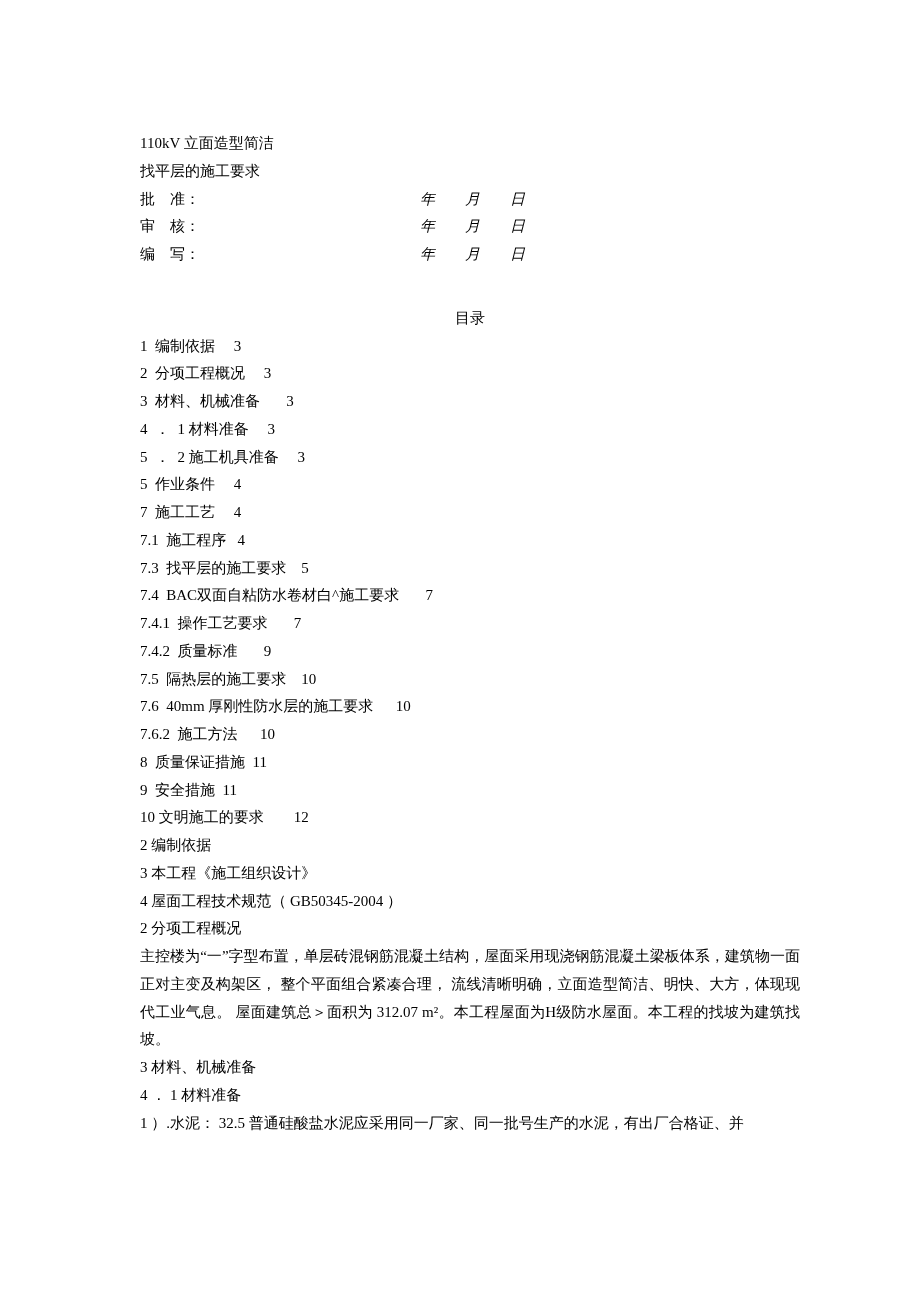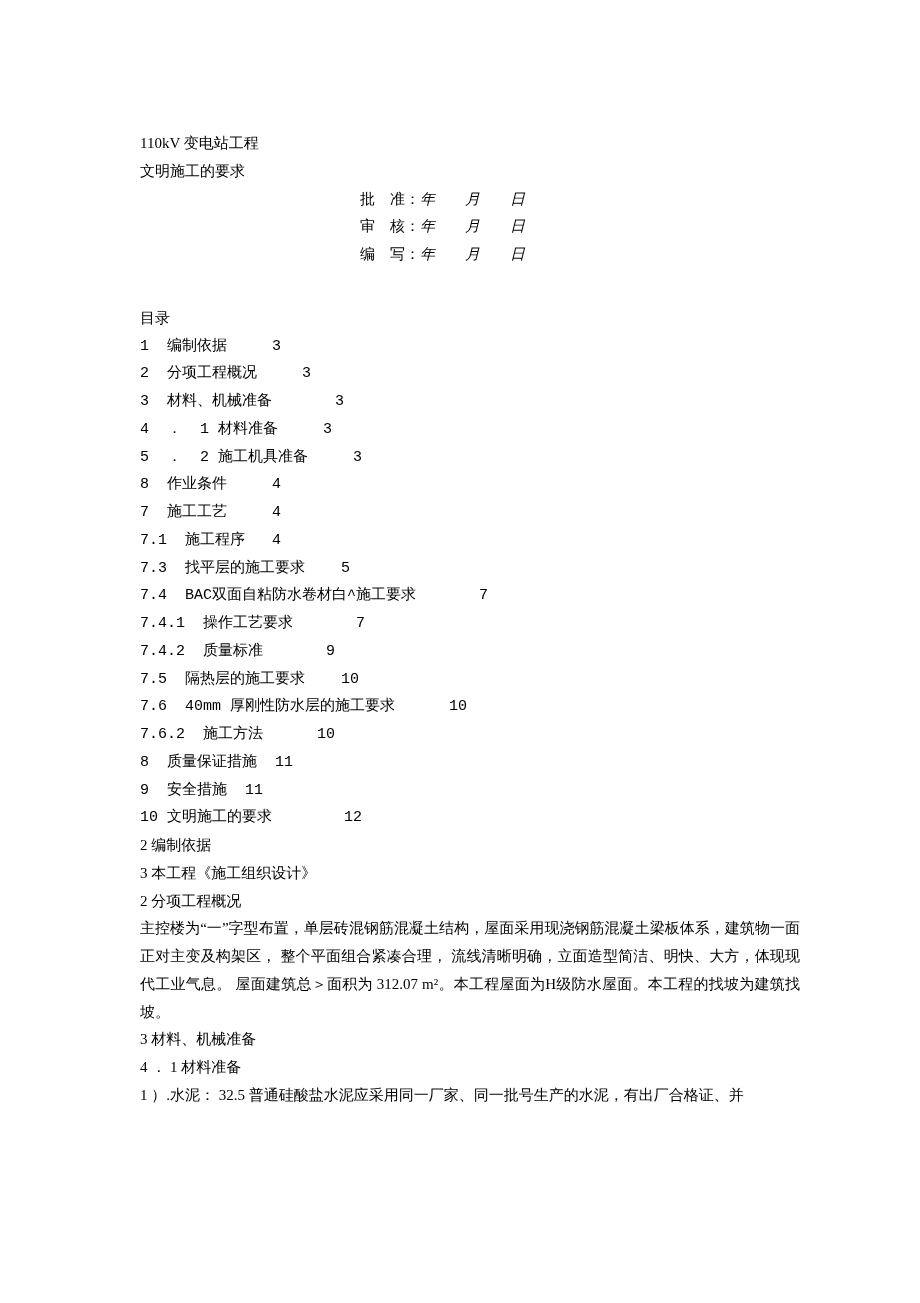--- a/index.html
+++ b/index.html
@@ -19,47 +19,46 @@
   }
   .header-line {
     white-space: pre;
   }
   .approval-row {
     display: flex;
   }
   .approval-label {
     width: 280px;
     white-space: pre;
-    text-align: right;
   }
   .approval-date {
     white-space: pre;
     font-style: italic;
   }
   .toc-heading {
     margin-top: 18px;
+    text-align: center;
   }
   .toc-line {
     white-space: pre;
-    font-family: Liberation Mono, monospace;
   }
   .body-line {
     text-align: justify;
   }
   .spacer {
     height: 18px;
   }
 </style>
 </head>
 <body>
 
 <div class="page">
 
-  <div class="header-line">110kV 变电站工程</div>
-  <div class="header-line">文明施工的要求</div>
+  <div class="header-line">110kV 立面造型简洁</div>
+  <div class="header-line">找平层的施工要求</div>
 
   <div class="approval-row">
     <span class="approval-label">批    准：</span>
     <span class="approval-date">年        月        日</span>
   </div>
   <div class="approval-row">
     <span class="approval-label">审    核：</span>
     <span class="approval-date">年        月        日</span>
   </div>
   <div class="approval-row">
@@ -69,35 +68,36 @@
 
   <div class="spacer"></div>
 
   <div class="toc-heading">目录</div>
 
   <div class="toc-line">1  编制依据     3</div>
   <div class="toc-line">2  分项工程概况     3</div>
   <div class="toc-line">3  材料、机械准备       3</div>
   <div class="toc-line">4  ．  1 材料准备     3</div>
   <div class="toc-line">5  ．  2 施工机具准备     3</div>
-  <div class="toc-line">8  作业条件     4</div>
+  <div class="toc-line">5  作业条件     4</div>
   <div class="toc-line">7  施工工艺     4</div>
   <div class="toc-line">7.1  施工程序   4</div>
   <div class="toc-line">7.3  找平层的施工要求    5</div>
   <div class="toc-line">7.4  BAC双面自粘防水卷材白^施工要求       7</div>
   <div class="toc-line">7.4.1  操作工艺要求       7</div>
   <div class="toc-line">7.4.2  质量标准       9</div>
   <div class="toc-line">7.5  隔热层的施工要求    10</div>
   <div class="toc-line">7.6  40mm 厚刚性防水层的施工要求      10</div>
   <div class="toc-line">7.6.2  施工方法      10</div>
   <div class="toc-line">8  质量保证措施  11</div>
   <div class="toc-line">9  安全措施  11</div>
   <div class="toc-line">10 文明施工的要求        12</div>
 
   <div class="body-line">2  编制依据</div>
   <div class="body-line">3  本工程《施工组织设计》</div>
+  <div class="body-line">4  屋面工程技术规范（ GB50345-2004 ）</div>
   <div class="body-line">2  分项工程概况</div>
   <div class="body-line">主控楼为“一”字型布置，单层砖混钢筋混凝土结构，屋面采用现浇钢筋混凝土梁板体系，建筑物一面正对主变及构架区，  整个平面组合紧凑合理，  流线清晰明确，立面造型简洁、明快、大方，体现现代工业气息。   屋面建筑总＞面积为  312.07 m²。本工程屋面为H级防水屋面。本工程的找坡为建筑找坡。</div>
   <div class="body-line">3  材料、机械准备</div>
   <div class="body-line">4  ．  1 材料准备</div>
   <div class="body-line">1 ）.水泥：       32.5 普通硅酸盐水泥应采用同一厂家、同一批号生产的水泥，有出厂合格证、并</div>
 
 </div>
 
 </body></html>

